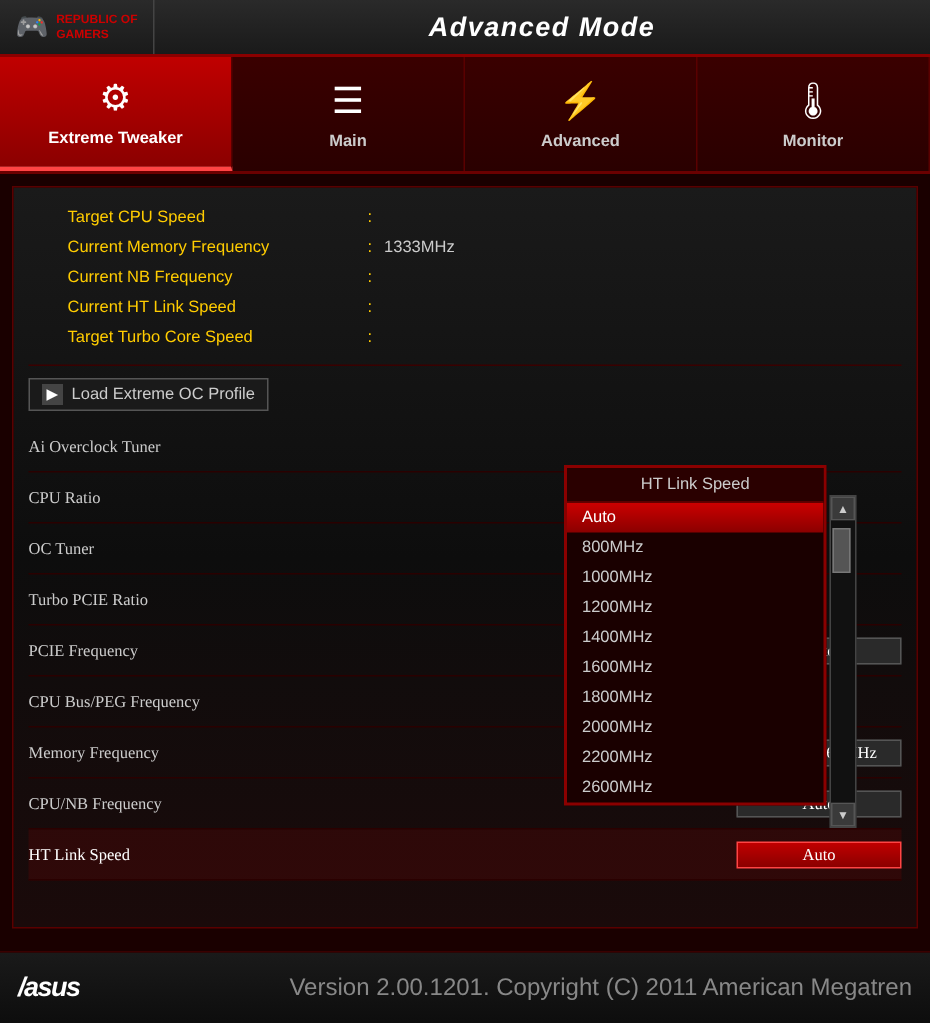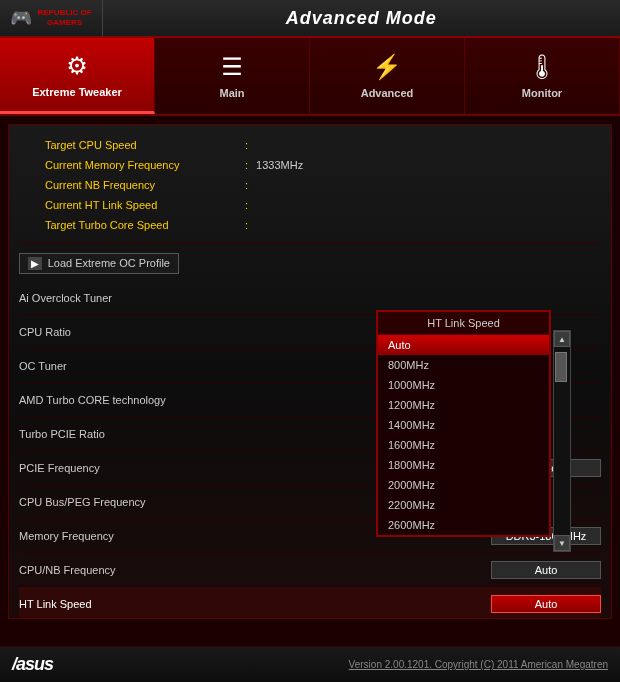--- a/index.html
+++ b/index.html
@@ -25,21 +25,20 @@
       align-items: center;
       padding: 0 10px;
       border-right: 1px solid #444;
       height: 100%;
     }
     .rog-logo-text {
       color: #cc0000;
       font-size: 8px;
       font-weight: bold;
       line-height: 1.2;
-      text-align: center;
     }
     .rog-icon {
       color: #cc0000;
       font-size: 18px;
       margin-right: 5px;
     }
     .header-title {
       flex: 1;
       text-align: center;
       color: #ffffff;
@@ -151,20 +150,21 @@
       background: #444;
       padding: 1px 3px;
     }
 
     
     .setting-row {
       display: flex;
       align-items: center;
       height: 34px;
       border-bottom: 1px solid #2a0000;
+      font-family: Liberation Serif, serif;
     }
     .setting-label {
       color: #cccccc;
       font-size: 11px;
       flex: 1;
     }
     .setting-value {
       background: #2a2a2a;
       border: 1px solid #555;
       color: #ffffff;
@@ -254,39 +254,38 @@
       background: #555;
       border: 1px solid #777;
     }
 
     
     .footer {
       position: absolute;
       bottom: 0;
       left: 0;
       right: 0;
-      height: 36px;
+      height: 48px;
       background: linear-gradient(180deg, #1a1a1a 0%, #0d0d0d 100%);
       border-top: 1px solid #3a0000;
       display: flex;
       align-items: center;
       justify-content: space-between;
       padding: 12px 12px;
     }
     .asus-logo {
       color: #ffffff;
       font-size: 18px;
       font-style: italic;
       font-weight: bold;
       letter-spacing: -1px;
     }
     .footer-text {
       color: #888888;
-      font-size: 10px;
-      text-decoration: underline;
+      font-size: 16px;
     }
   </style>
 </head>
 <body>
 
 <div class="header">
   <div class="rog-logo">
     <span class="rog-icon">🎮</span>
     <div class="rog-logo-text">
       <span>REPUBLIC OF</span><br>
@@ -355,23 +354,20 @@
   </div>
 
   <div class="setting-row">
     <span class="setting-label">Ai Overclock Tuner</span>
   </div>
   <div class="setting-row">
     <span class="setting-label">CPU Ratio</span>
   </div>
   <div class="setting-row">
     <span class="setting-label">OC Tuner</span>
-  </div>
-  <div class="setting-row">
-    <span class="setting-label">AMD Turbo CORE technology</span>
   </div>
   <div class="setting-row">
     <span class="setting-label">Turbo PCIE Ratio</span>
   </div>
   <div class="setting-row">
     <span class="setting-label">PCIE Frequency</span>
     <div class="setting-value">Auto</div>
   </div>
   <div class="setting-row">
     <span class="setting-label">CPU Bus/PEG Frequency</span>

